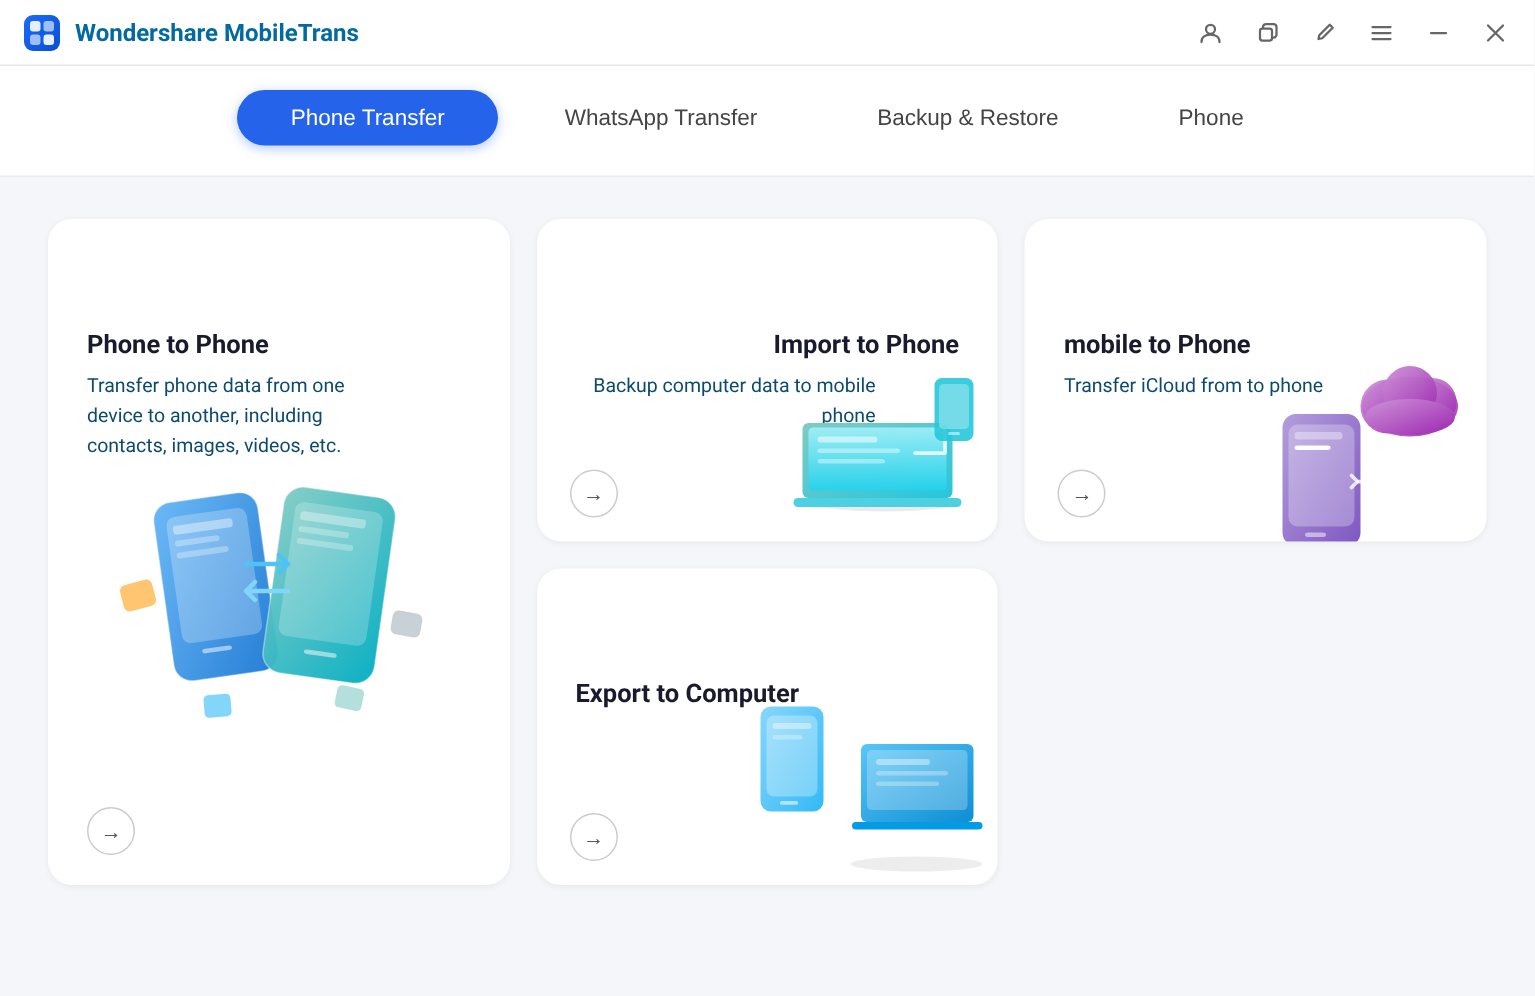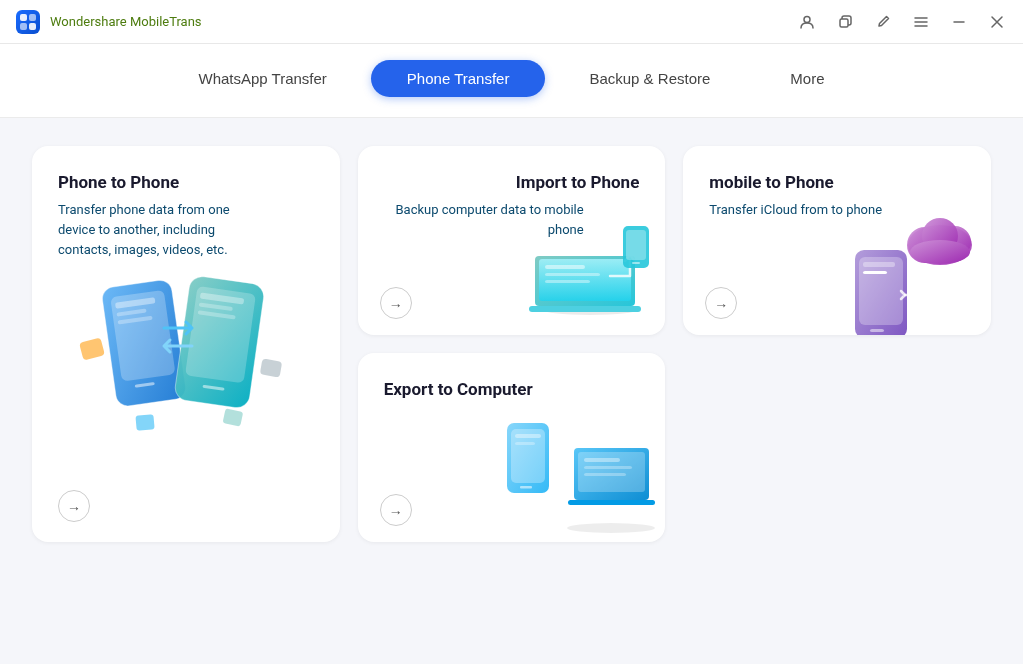--- a/index.html
+++ b/index.html
@@ -33,23 +33,23 @@
       border-radius: 6px;
       background: linear-gradient(135deg, #1a6cff, #0a4ecf);
       display: flex;
       align-items: center;
       justify-content: center;
       color: white;
       font-size: 12px;
       font-weight: bold;
     }
     .app-title {
-      font-size: 13px;
-      color: #4d7c0f;
-      font-weight: 400;
+      font-size: 16px;
+      color: #0369a1;
+      font-weight: 700;
     }
     .title-bar-right {
       display: flex;
       align-items: center;
       gap: 18px;
     }
     .title-bar-right .win-btn {
       cursor: pointer;
       color: #666;
       font-size: 16px;
@@ -111,20 +111,21 @@
     .card.large {
       grid-row: span 2;
       display: flex;
       flex-direction: column;
     }
     .card-title {
       font-size: 17px;
       font-weight: 700;
       color: #1a1a2e;
       margin-bottom: 8px;
+      margin-top: 48px;
     }
     .card-desc {
       font-size: 13px;
       color: #0c4a6e;
       line-height: 1.55;
       max-width: 200px;
     }
     .card-arrow {
       position: absolute;
       bottom: 20px;
@@ -189,24 +190,24 @@
     </div>
     <div class="win-btn close-btn">
       <svg width="16" height="16" viewBox="0 0 16 16" fill="none">
         <path d="M3 3l10 10M13 3L3 13" stroke="#666" stroke-width="1.5" stroke-linecap="round"></path>
       </svg>
     </div>
   </div>
 </div>
 
 <div class="nav-bar">
+  <button class="nav-tab active">Phone Transfer</button>
   <button class="nav-tab">WhatsApp Transfer</button>
-  <button class="nav-tab active">Phone Transfer</button>
   <button class="nav-tab">Backup &amp; Restore</button>
-  <button class="nav-tab">More</button>
+  <button class="nav-tab">Phone</button>
 </div>
 
 <div class="main-content">
 
   <div class="card large">
     <div class="card-title">Phone to Phone</div>
     <div class="card-desc">Transfer phone data from one device to another, including contacts, images, videos, etc.</div>
 
     <div style="flex:1; display:flex; align-items:flex-end; justify-content:center; padding-bottom:50px;">
       <svg width="220" height="210" viewBox="0 0 220 210">

